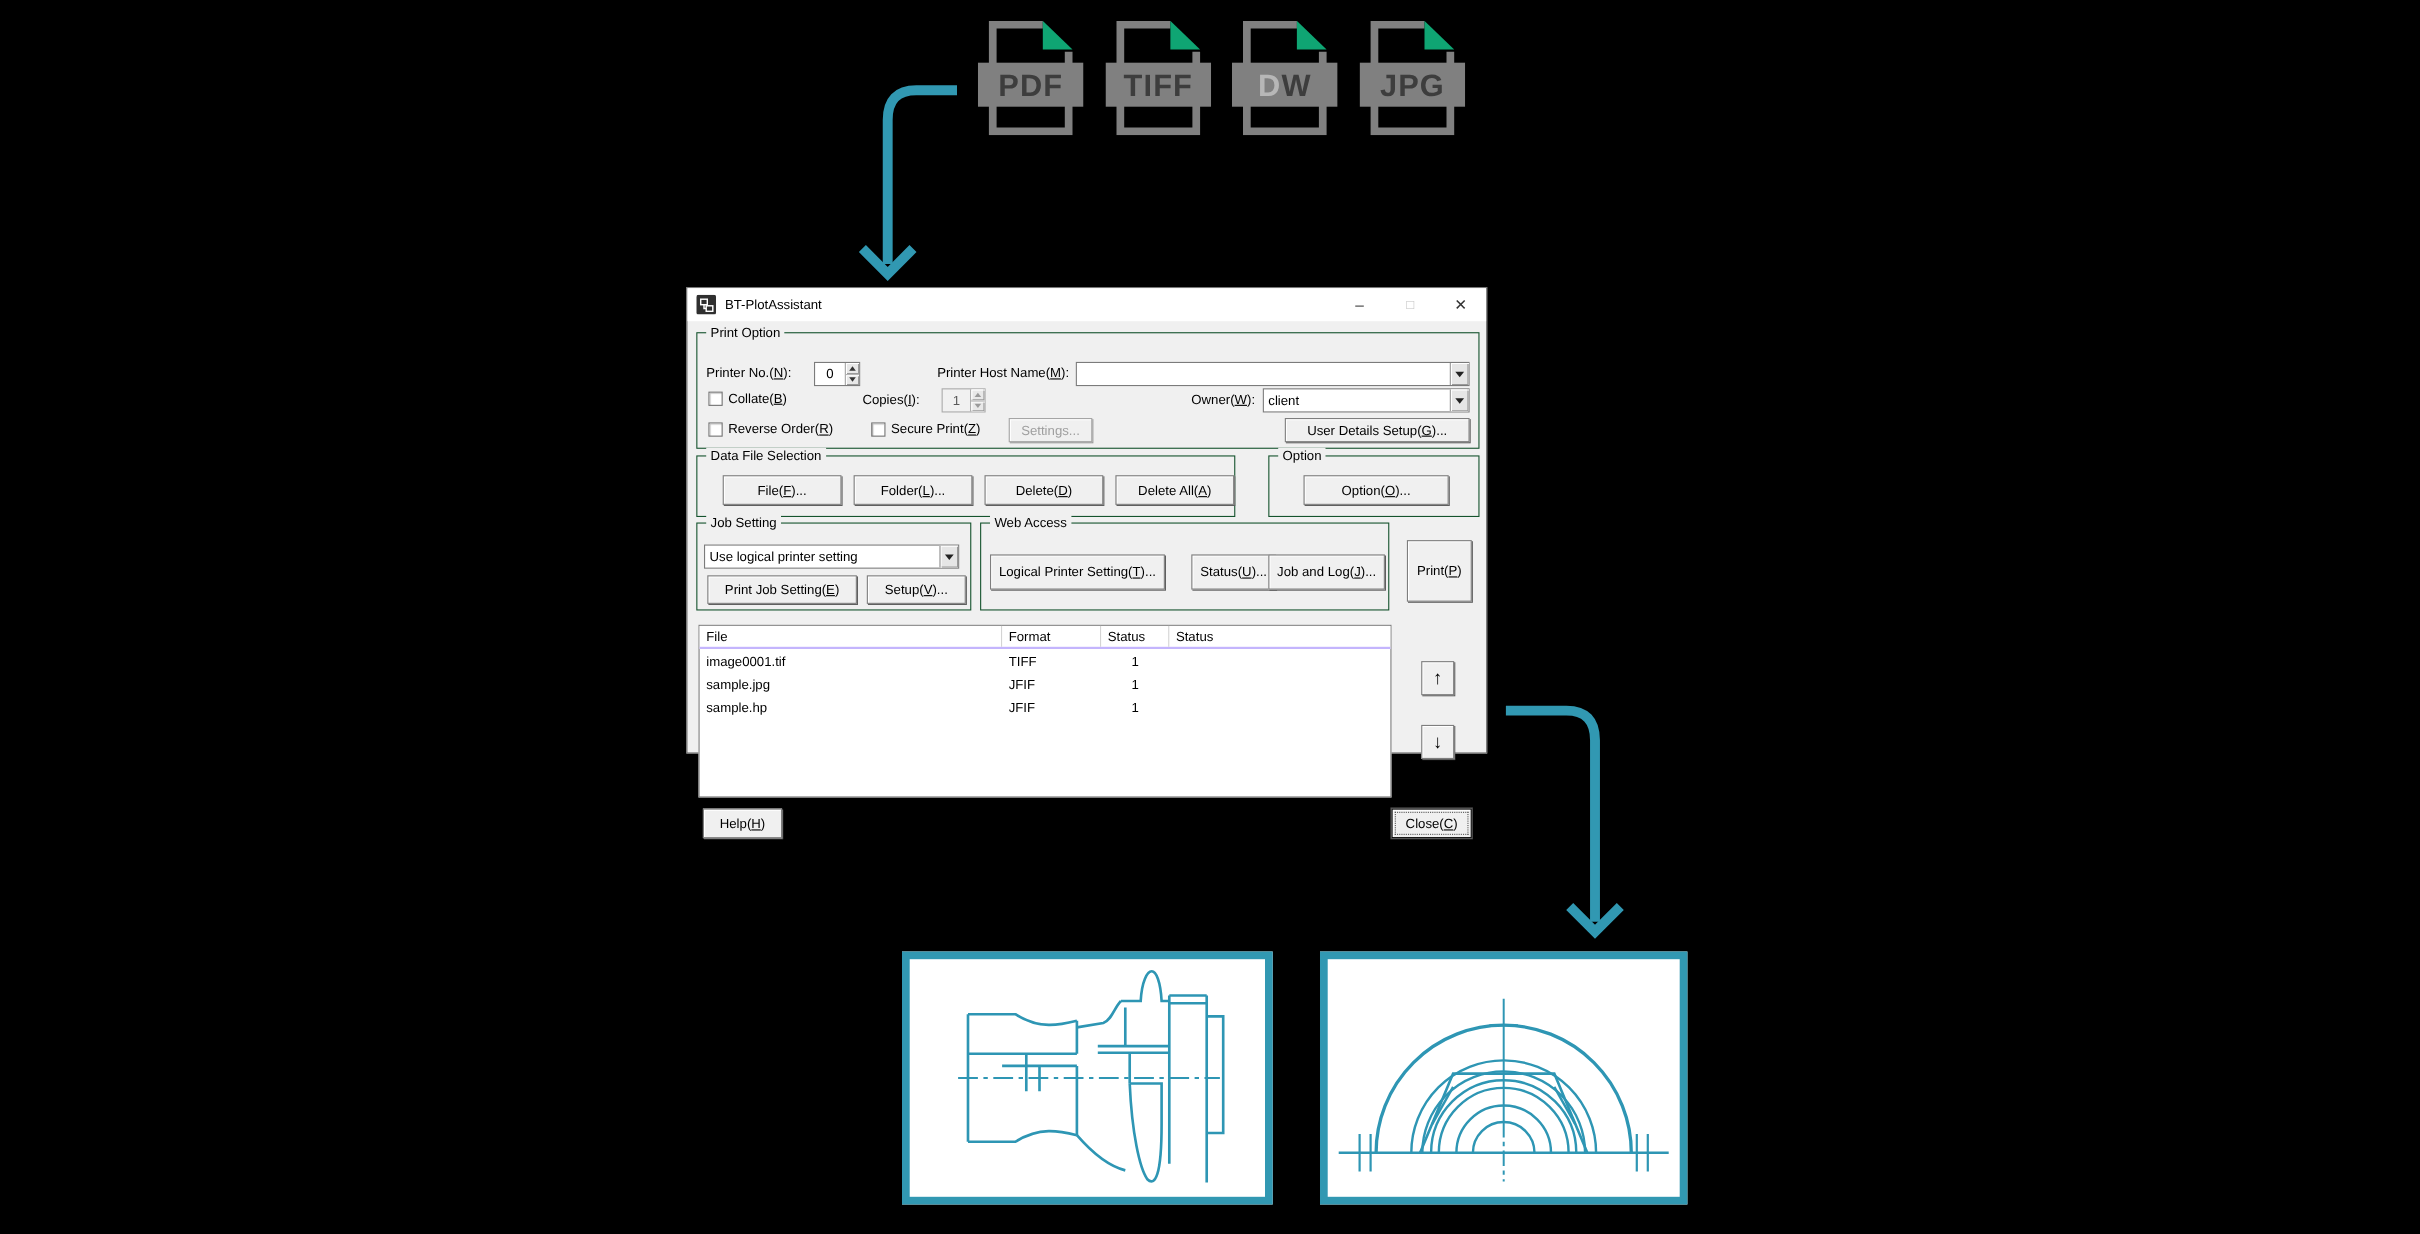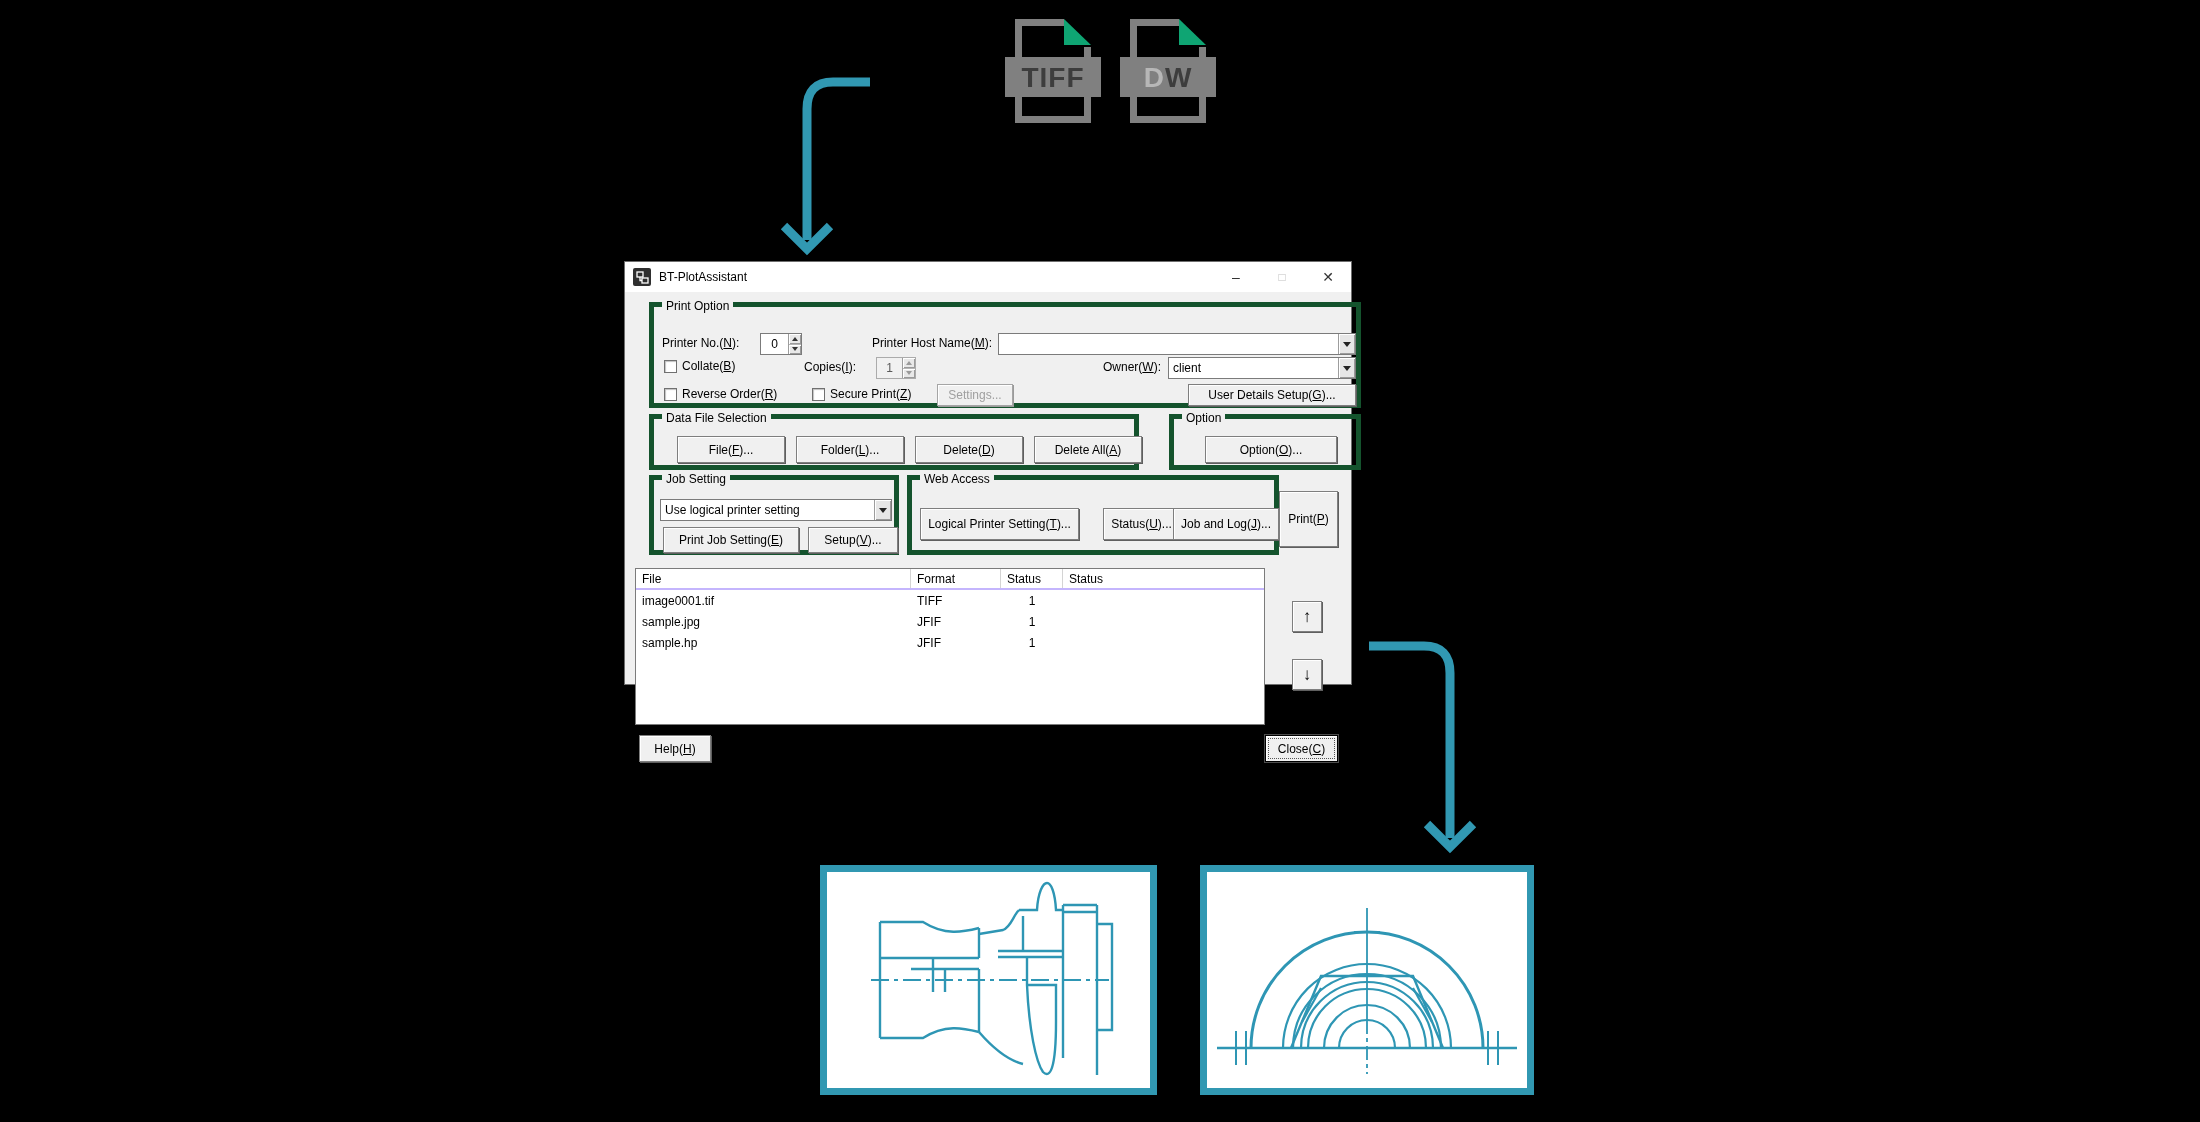--- a/index.html
+++ b/index.html
@@ -25,21 +25,21 @@
   
   #dialog { position:absolute; left:624px; top:261px; width:728px; height:424px;
             background:#f0f0f0; border:1px solid #6e6e6e; font-size:12px; color:#000; }
   #titlebar { position:absolute; left:0; top:0; width:100%; height:30px; background:#fff;
               display:flex; align-items:center; padding-left:8px; }
   #titlebar .title { margin-left:8px; font-size:12px; }
   .win-btn { position:absolute; top:0; width:38px; height:30px; display:flex;
              align-items:center; justify-content:center; font-size:14px; color:#333; }
   .win-btn.max { color:#c3c3c3; font-size:12px; }
 
-  .group { position:absolute; border:5px solid #14532d;margin-left:16px; }
+  .group { position:absolute; border:1px solid #14532d; }
   .group > .legend { position:absolute; top:-8px; left:8px; background:#f0f0f0;
                      padding:0 4px; font-size:12px; white-space:nowrap; }
 
   .btn { position:absolute; background:#f0f0f0; border:1px solid #7e7e7e;
          box-shadow:1px 1px 0 #5f5f5f, inset 1px 1px 0 #ffffff;
          display:flex; align-items:center; justify-content:center;
          font-size:12px; color:#000; white-space:nowrap; cursor:default;text-align:right; }
   .btn.disabled { color:#9f9f9f; box-shadow:1px 1px 0 #9a9a9a, inset 1px 1px 0 #fff; border-color:#a5a5a5; }
   .btn.default { border:1px solid #000; box-shadow:0 0 0 1px #4d4d4d, inset 1px 1px 0 #fff;
                  outline:1px dotted #555; outline-offset:-4px; }
@@ -88,34 +88,50 @@
   .frame { position:absolute; border:7px solid var(--teal,#2F9BB5); background:#fff; }
   .cad path { stroke:var(--cad,#2E96B4); fill:none; }
 
   u { text-decoration:underline; }
 </style>
 </head>
 <body>
 
 <div id="canvas">
 
+  <div class="file-icon" style="left:889px">
+    <svg width="96" height="104" viewBox="0 0 96 104">
+      <path class="icon-doc" stroke-width="7" d="M59,3.5 H13.5 V100.5 H82.5 V28"></path>
+      <polygon class="icon-fold" points="59,0 86,26 59,26"></polygon>
+      <rect class="icon-band" x="0" y="38" width="96" height="40"></rect>
+      <text class="icon-label" x="48" y="68" text-anchor="middle">PDF</text>
+    </svg>
+  </div>
   <div class="file-icon" style="left:1005px">
     <svg width="96" height="104" viewBox="0 0 96 104">
       <path class="icon-doc" stroke-width="7" d="M59,3.5 H13.5 V100.5 H82.5 V28"></path>
       <polygon class="icon-fold" points="59,0 86,26 59,26"></polygon>
       <rect class="icon-band" x="0" y="38" width="96" height="40"></rect>
       <text class="icon-label" x="48" y="68" text-anchor="middle">TIFF</text>
     </svg>
   </div>
   <div class="file-icon" style="left:1120px">
     <svg width="96" height="104" viewBox="0 0 96 104">
       <path class="icon-doc" stroke-width="7" d="M59,3.5 H13.5 V100.5 H82.5 V28"></path>
       <polygon class="icon-fold" points="59,0 86,26 59,26"></polygon>
       <rect class="icon-band" x="0" y="38" width="96" height="40"></rect>
       <text class="icon-label" x="48" y="68" text-anchor="middle"><tspan class="light">D</tspan><tspan>W</tspan></text>
+    </svg>
+  </div>
+  <div class="file-icon" style="left:1236px">
+    <svg width="96" height="104" viewBox="0 0 96 104">
+      <path class="icon-doc" stroke-width="7" d="M59,3.5 H13.5 V100.5 H82.5 V28"></path>
+      <polygon class="icon-fold" points="59,0 86,26 59,26"></polygon>
+      <rect class="icon-band" x="0" y="38" width="96" height="40"></rect>
+      <text class="icon-label" x="48" y="68" text-anchor="middle">JPG</text>
     </svg>
   </div>
 
   <svg id="flow-arrows" width="2200" height="1122">
     <path class="arrow-path" d="M870,82 H833 Q807,82 807,109 V240"></path>
     <path class="arrow-path" d="M784,226 L807,249 L830,226"></path>
     <path class="arrow-path" d="M1369,646 H1424 Q1450,646 1450,673 V838"></path>
     <path class="arrow-path" d="M1427,824 L1450,847 L1473,824"></path>
   </svg>
 

